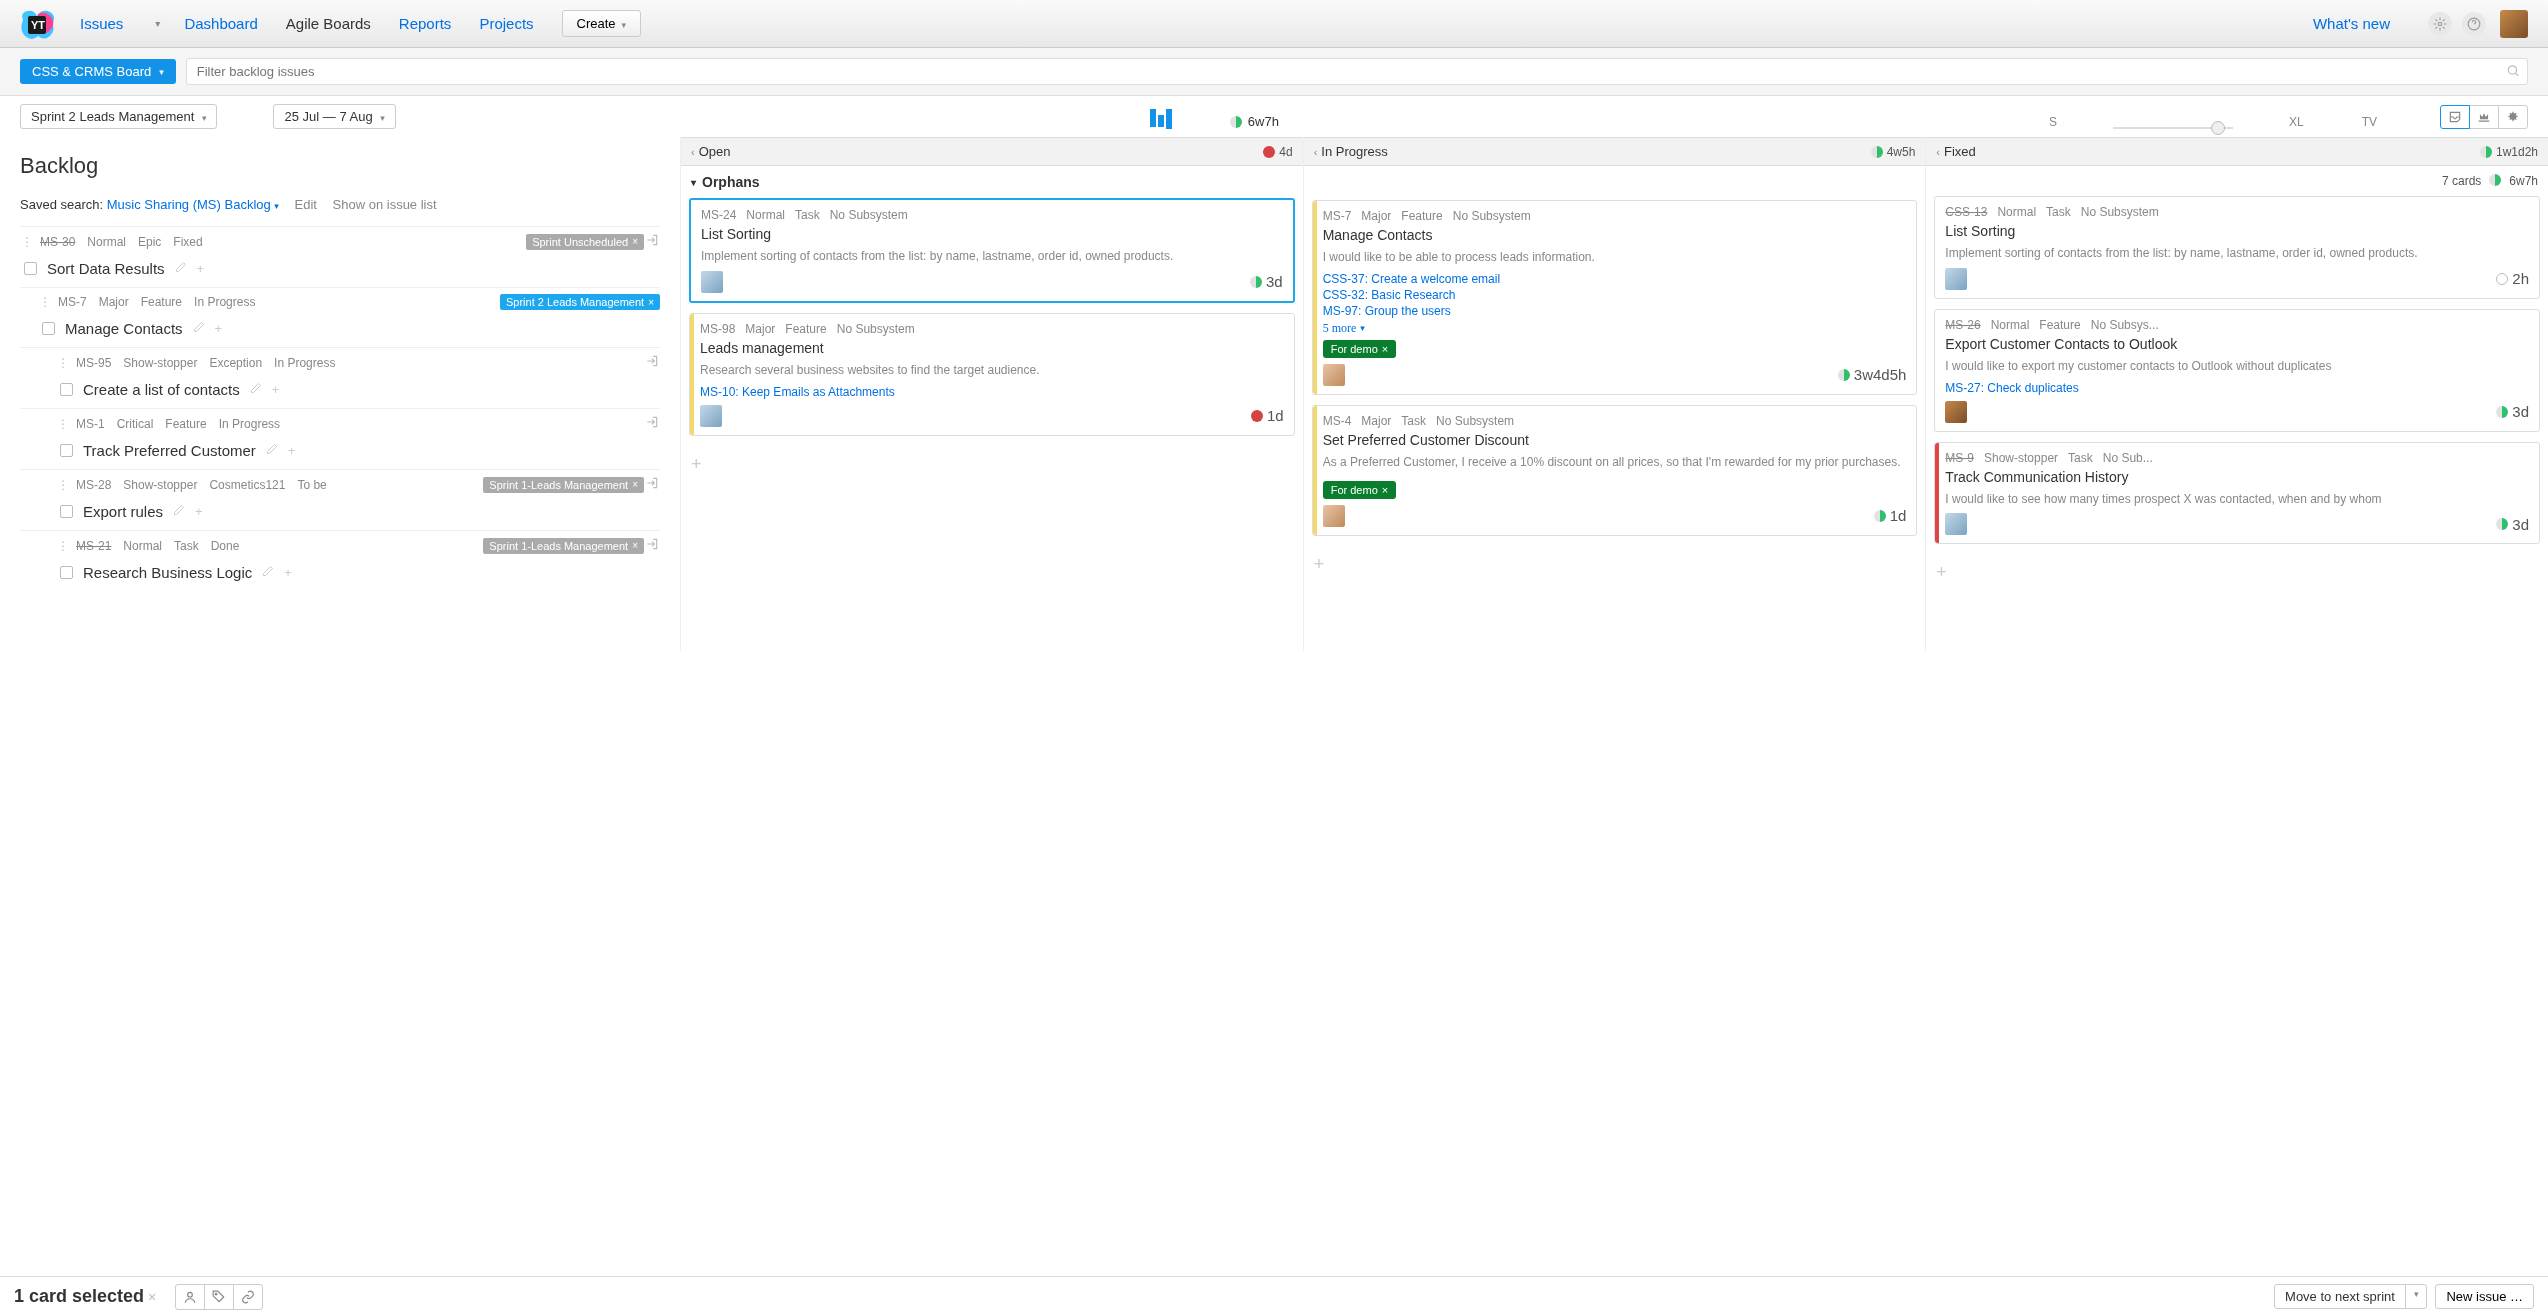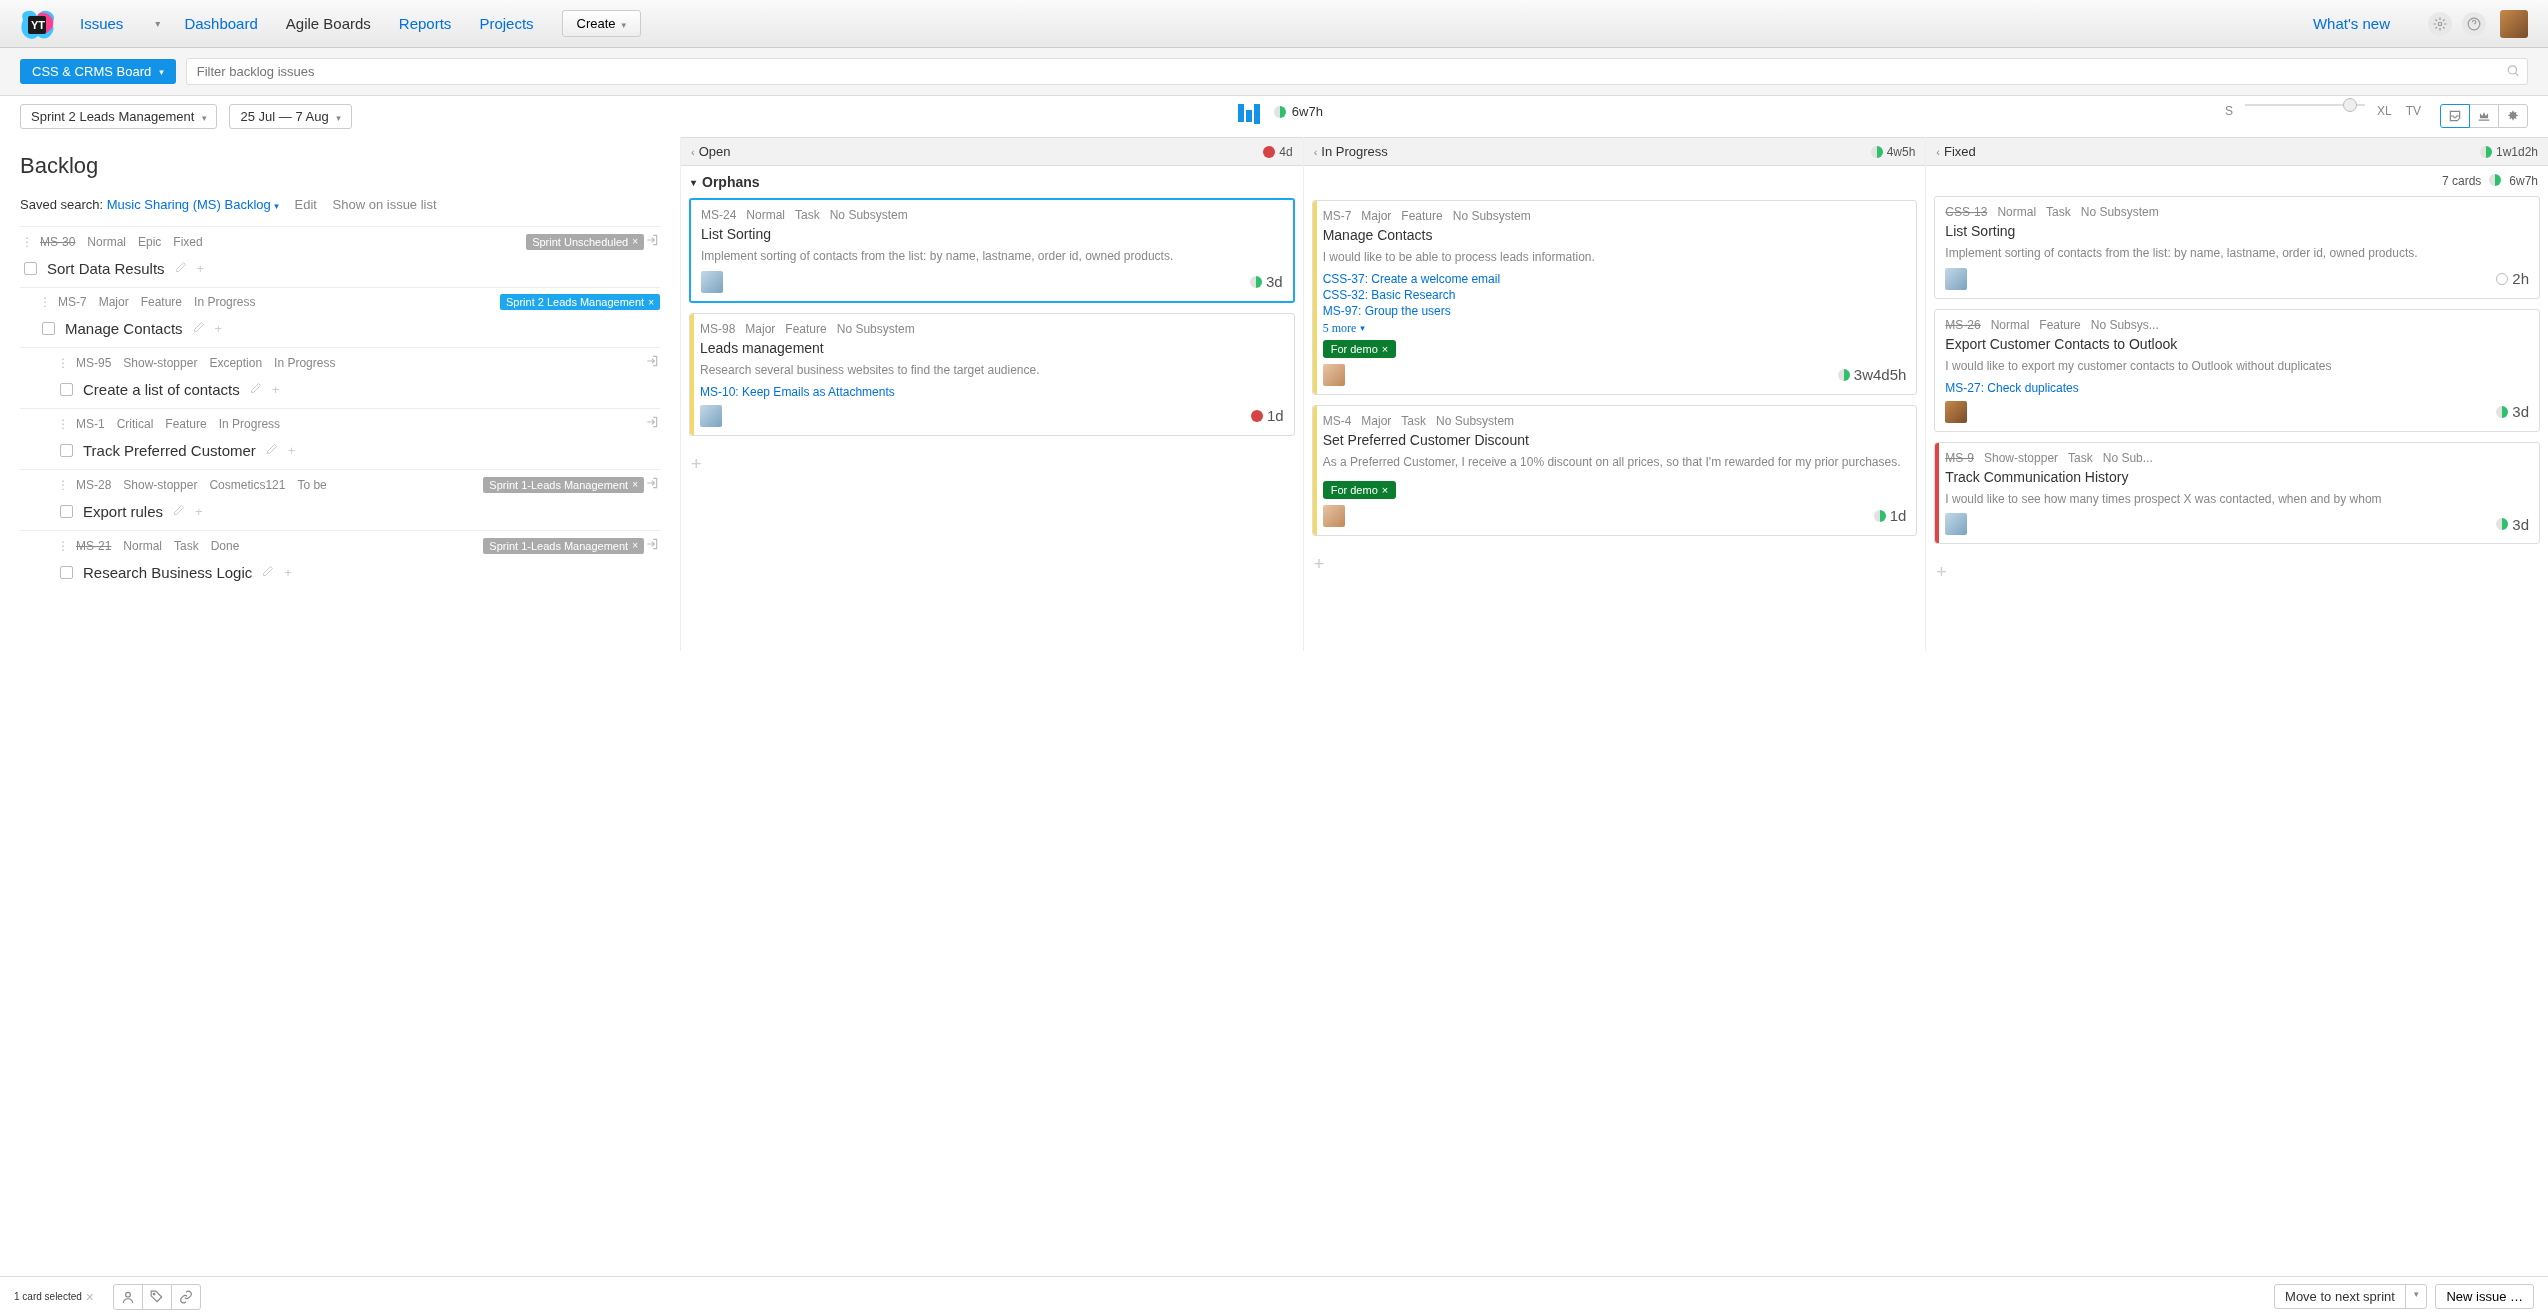--- a/index.html
+++ b/index.html
@@ -20,21 +20,21 @@
 
 
 .board-row { display: flex; align-items: center; padding: 10px 20px; background: #f5f5f5; border-bottom: 1px solid #ddd; }
 .board-select { background: #1293e8; color: #fff; padding: 5px 12px; border-radius: 3px; font-size: 13px; display: inline-flex; align-items: center; cursor: pointer; }
 .board-select .caret { margin-left: 8px; font-size: 9px; }
 .filter-wrap { flex: 1; position: relative; margin-left: 10px; }
 .filter-wrap input { width: 100%; border: 1px solid #ddd; border-radius: 3px; background: #fff; padding: 5px 30px 5px 10px; font-size: 13px; }
 .search-icon { position: absolute; right: 8px; top: 50%; transform: translateY(-50%); color: #bbb; }
 
 
-.sprint-row { display: flex; align-items: flex-start; padding: 8px 20px; }
+.sprint-row { display: flex; align-items: flex-end; padding: 8px 20px; gap: 44px; }
 .dropdown-pill { border: 1px solid #ccc; border-radius: 3px; padding: 4px 10px; background: #fff; font-size: 13px; margin-right: 12px; cursor: pointer; }
 .dropdown-pill .caret { color: #888; font-size: 9px; margin-left: 4px; }
 .sprint-row .spacer { flex: 1; }
 .bars-icon { display: inline-flex; gap: 2px; margin-right: 14px; }
 .bars-icon span { width: 6px; background: #1293e8; display: inline-block; }
 .bars-icon span:nth-child(1){ height: 18px; }
 .bars-icon span:nth-child(2){ height: 12px; margin-top: 6px; }
 .bars-icon span:nth-child(3){ height: 20px; }
 .estimate-total { display: inline-flex; align-items: center; gap: 6px; margin-right: 24px; }
 .pie { width: 12px; height: 12px; border-radius: 50%; display: inline-block; }
@@ -103,21 +103,21 @@
 .mini-avatar.a1 { background: linear-gradient(135deg,#c4d8e8,#7aa3c0); }
 .mini-avatar.a2 { background: linear-gradient(135deg,#e8c4a8,#c08a5a); }
 .mini-avatar.a3 { background: linear-gradient(135deg,#c68a4a,#7a4c2a); }
 .card-footer .est { margin-left: auto; display: flex; align-items: center; gap: 4px; font-size: 15px; color: #555; }
 .tag-pill { background: #0a7d2f; color: #fff; font-size: 11px; padding: 3px 8px; border-radius: 3px; display: inline-flex; align-items: center; margin-top: 4px; }
 .tag-pill .x { margin-left: 4px; }
 .add-card { color: #ccc; font-size: 18px; padding: 0 10px; cursor: pointer; }
 
 
 .bottombar { position: fixed; bottom: 0; left: 0; right: 0; height: 40px; background: #fff; border-top: 1px solid #ddd; display: flex; align-items: center; padding: 0 14px; }
-.bottombar .sel-text { font-weight: normal; font-size: 10px; }
+.bottombar .sel-text { font-weight: bold; font-size: 18px; }
 .bottombar .sel-close { color: #bbb; margin-left: 4px; font-size: 14px; cursor: pointer; }
 .bottombar .btn-group { display: flex; margin-left: 20px; }
 .bottombar .btn-group .icon-btn { height: 26px; }
 .bottombar .spacer { flex: 1; }
 .bottombar .action-btn { border: 1px solid #ccc; border-radius: 3px; padding: 4px 10px; background: #fff; margin-left: 8px; font-size: 13px; cursor: pointer; }
 .bottombar .action-split { border: 1px solid #ccc; border-radius: 3px; display: flex; margin-left: 8px; }
 .bottombar .action-split span { padding: 4px 10px; font-size: 13px; }
 .bottombar .action-split .caret-part { border-left: 1px solid #ccc; padding: 4px 8px; font-size: 9px; color: #888; }
 </style>
 </head>

